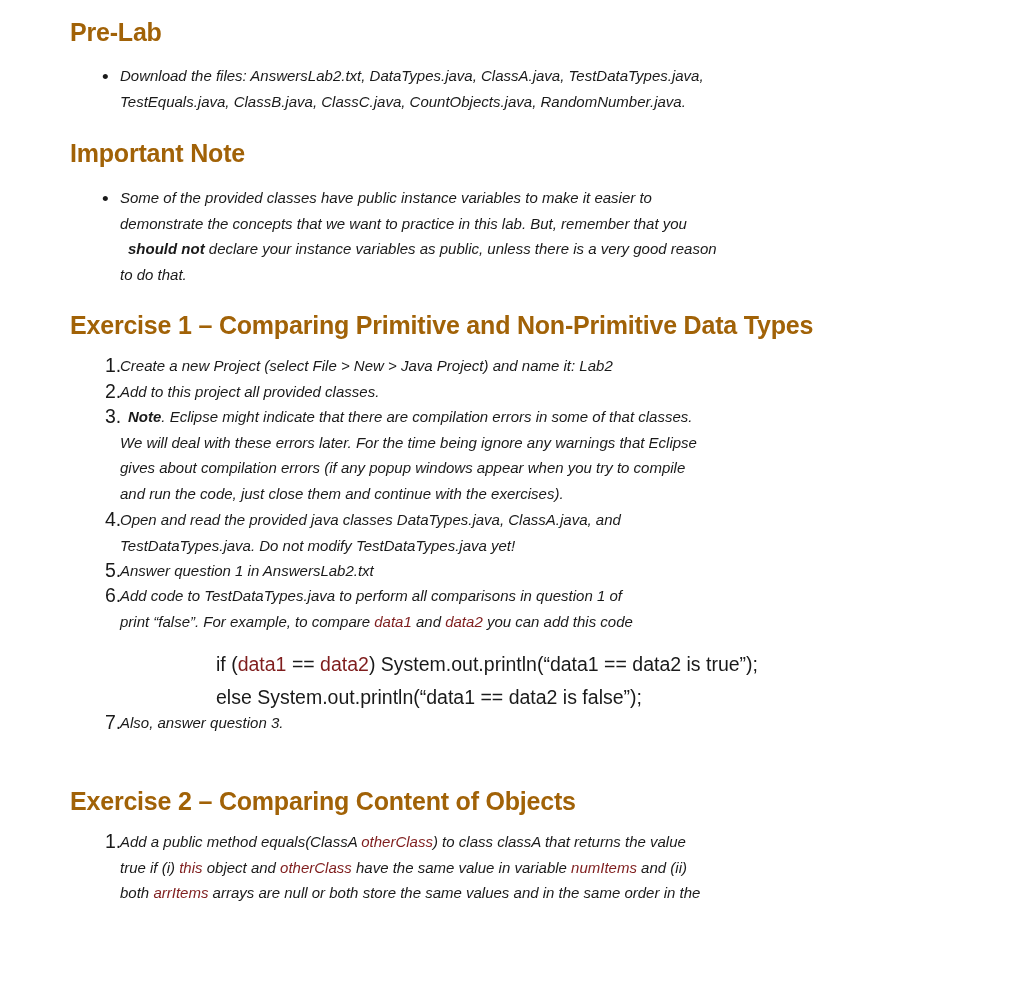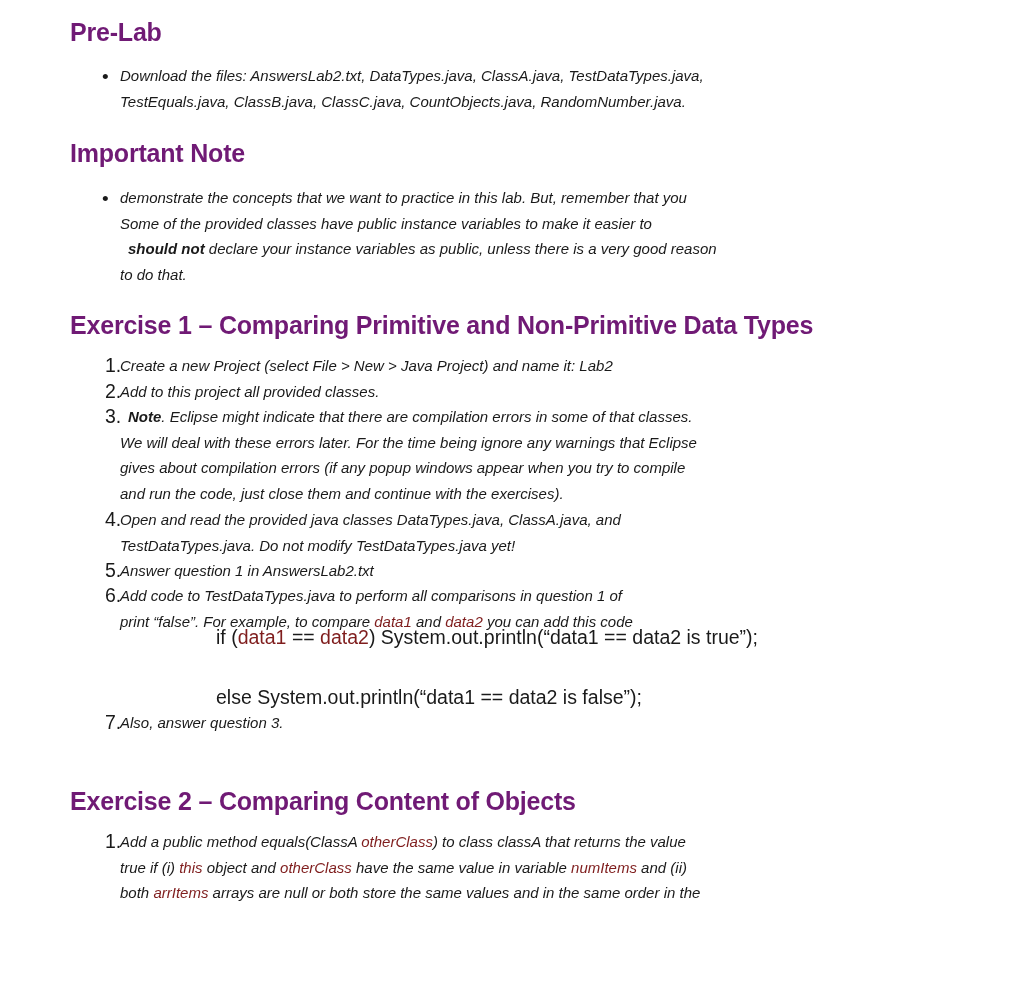--- a/index.html
+++ b/index.html
@@ -1,19 +1,19 @@
 <!DOCTYPE html>
 <html><head>
 <meta charset="utf-8">
 <style>
   html, body { margin:0; padding:0; background:#ffffff; }
   body { width:1024px; height:988px; position:relative; overflow:hidden;
          font-family:"Liberation Sans", sans-serif; color:#1a1a1a; }
   .page { position:absolute; left:0; top:0; width:1024px; }
-  h2 { position:absolute; left:70px; margin:0; font-weight:bold; font-size:25px; color:#701a75; letter-spacing:-0.2px; }
+  h2 { position:absolute; left:70px; margin:0; font-weight:bold; font-size:25px; color:#a16207; letter-spacing:-0.2px; }
   .para { position:absolute; left:120px; font-size:15px; line-height:25.5px; width:830px;font-style:italic; }
   .bullet { position:absolute; left:102px; font-size:19px; }
   .num { position:absolute; left:105px; font-size:19.5px; line-height:25.5px; }
   .code { position:absolute; left:216px; font-size:19.5px; line-height:25.5px; }
   .kw { color:#7f1d1d; }
   b { font-weight:bold;margin-left:8px; }
 </style>
 </head>
 <body>
 
@@ -22,22 +22,22 @@
   <h2 style="top:18px">Pre-Lab</h2>
   <span class="bullet" style="top:66px">•</span>
   <div class="para" style="top:63px">
     <div>Download the files: AnswersLab2.txt, DataTypes.java, ClassA.java, TestDataTypes.java,</div>
     <div>TestEquals.java, ClassB.java, ClassC.java, CountObjects.java, RandomNumber.java.</div>
   </div>
 
   <h2 style="top:139px">Important Note</h2>
   <span class="bullet" style="top:188px">•</span>
   <div class="para" style="top:185px">
+    <div>Some of the provided classes have public instance variables to make it easier to</div>
     <div>demonstrate the concepts that we want to practice in this lab. But, remember that you</div>
-    <div>Some of the provided classes have public instance variables to make it easier to</div>
     <div><b>should not</b><span> declare your instance variables as public, unless there is a very good reason</span></div>
     <div>to do that.</div>
   </div>
 
   <h2 style="top:311px">Exercise 1 – Comparing Primitive and Non-Primitive Data Types</h2>
 
   <span class="num" style="top:353px">1.</span>
   <div class="para" style="top:353px">
       <div>Create a new Project (select File &gt; New &gt; Java Project) and name it: Lab2</div>
     </div>
@@ -64,21 +64,21 @@
   <span class="num" style="top:558px">5.</span>
   <div class="para" style="top:558px">
       <div>Answer question 1 in AnswersLab2.txt</div>
     </div>
 
   <span class="num" style="top:583px">6.</span>
   <div class="para" style="top:583px">
     <div>Add code to TestDataTypes.java to perform all comparisons in question 1 of</div>
     <div><span>print “false”. For example, to compare </span><span class="kw">data1</span><span> and </span><span class="kw">data2</span><span> you can add this code</span></div>
   </div>
-  <div class="code" style="top:625px"><span>if (</span><span class="kw">data1</span><span> == </span><span class="kw">data2</span><span>) System.out.println(“data1 == data2 is true”);</span></div>
+  <div class="code" style="top:652px"><span>if (</span><span class="kw">data1</span><span> == </span><span class="kw">data2</span><span>) System.out.println(“data1 == data2 is true”);</span></div>
   <div class="code" style="top:685px">else System.out.println(“data1 == data2 is false”);</div>
 
   <span class="num" style="top:710px">7.</span>
   <div class="para" style="top:710px">
     <div>Also, answer question 3.</div>
   </div>
 
   <h2 style="top:787px">Exercise 2 – Comparing Content of Objects</h2>
   <span class="num" style="top:829px">1.</span>
   <div class="para" style="top:829px">

